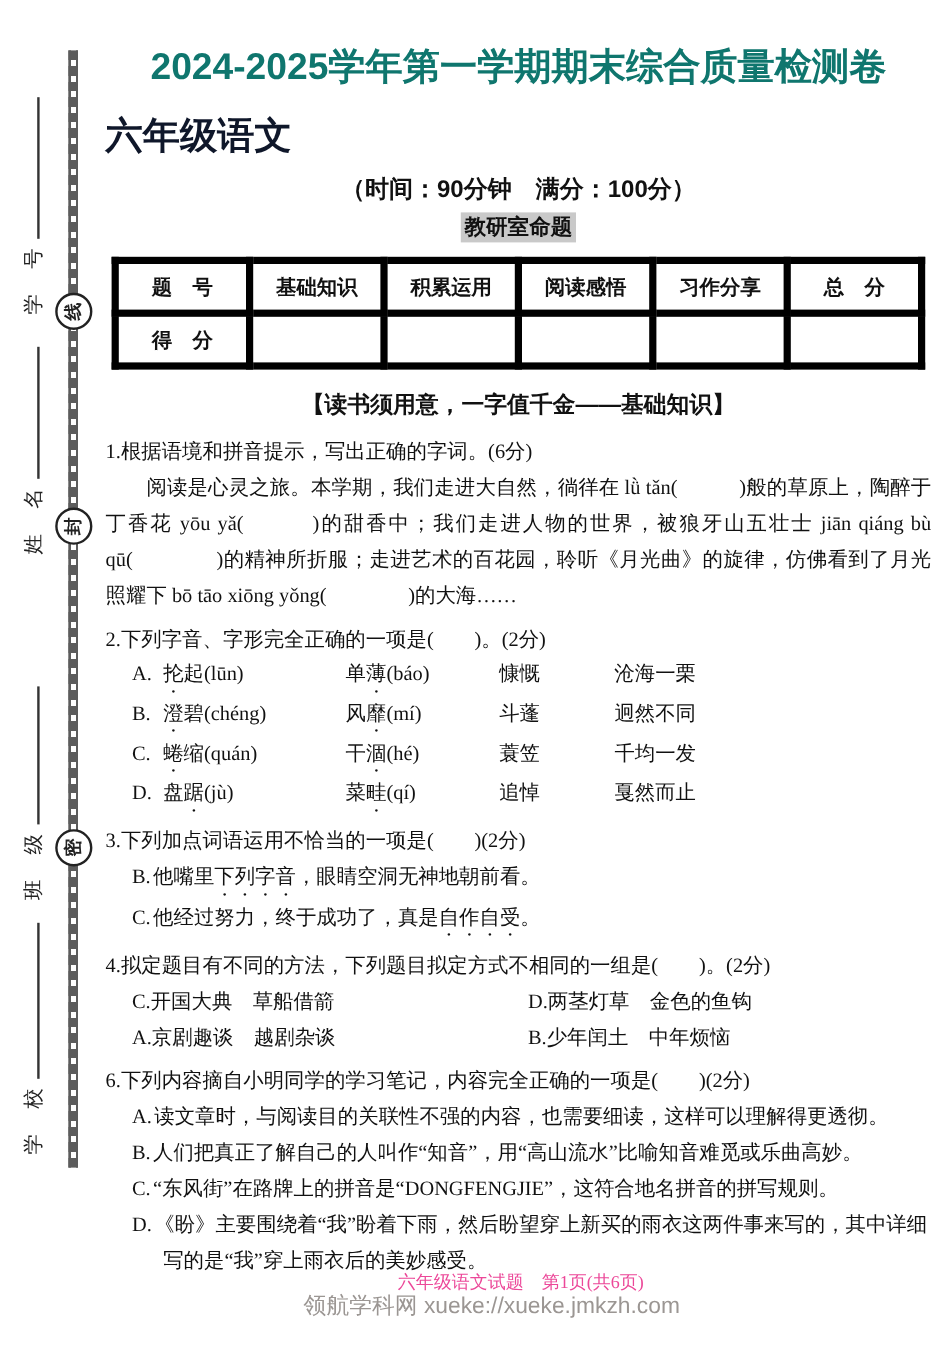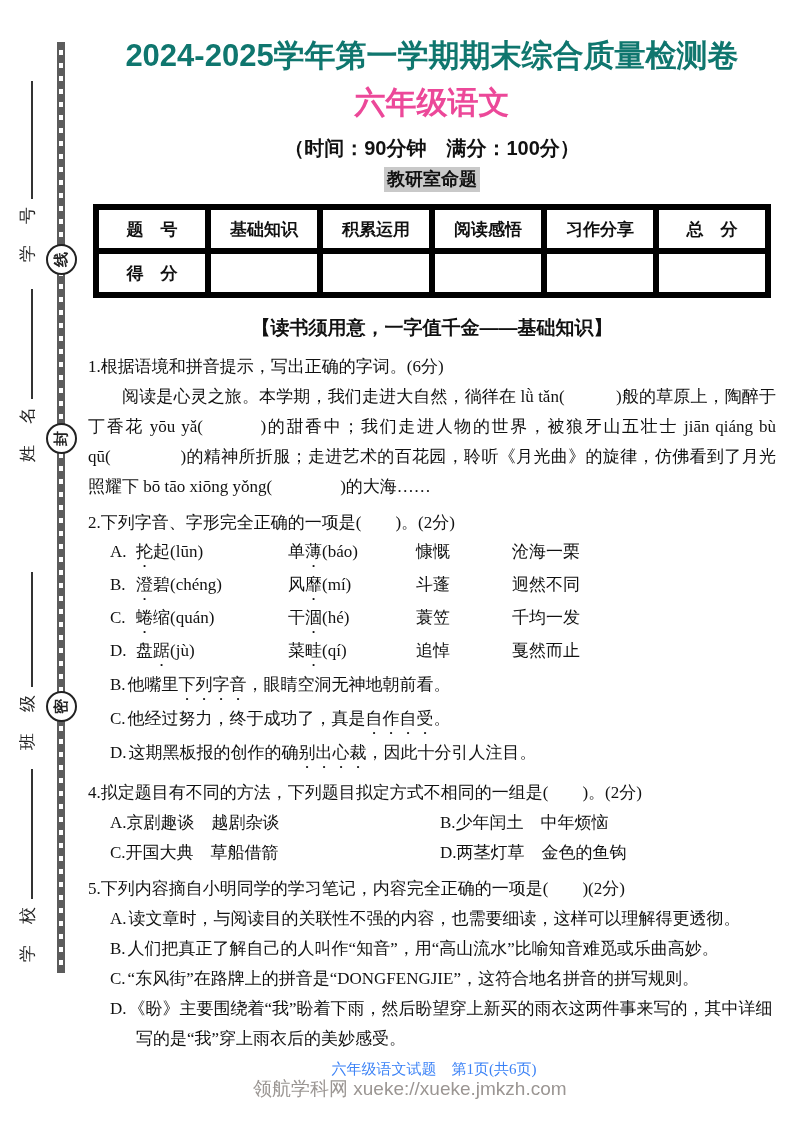--- a/index.html
+++ b/index.html
@@ -16,22 +16,22 @@
     white-space:nowrap;font-size:17px;letter-spacing:2px;color:#222;line-height:24px;}
   .seal-label .blank{display:inline-block;border-bottom:2px solid #333;margin-left:6px;}
   .seal-circle{position:absolute;left:46px;width:27px;height:27px;border:2px solid #222;
     border-radius:50%;background:#fff;display:flex;align-items:center;justify-content:center;z-index:2;}
   .seal-circle span{transform:rotate(-90deg);font-size:15px;font-weight:bold;color:#222;}
 
   
   .content{position:absolute;left:88px;top:0;width:688px;}
   .title{margin:34px 0 0;text-align:center;font-size:31px;line-height:44px;font-weight:900;
     font-family:"Liberation Sans","DejaVu Sans",sans-serif;color:#0f766e;}
-  .subtitle{margin:2px 0 0;text-align:center;font-size:31px;line-height:46px;font-weight:900;
-    font-family:"Liberation Sans","DejaVu Sans",sans-serif;color:#ec4899;}
+  .subtitle{margin:12px 0 0;text-align:left;font-size:31px;line-height:46px;font-weight:900;
+    font-family:"Liberation Sans","DejaVu Sans",sans-serif;color:#0f172a;}
   .info{margin:8px 0 0;text-align:center;font-size:20px;line-height:28px;font-weight:bold;
     font-family:"Liberation Sans","DejaVu Sans",sans-serif;}
   .setter-row{margin:5px 0 0;text-align:center;}
   .setter{display:inline-block;background:#c9c9c9;padding:0 3px;font-size:18px;line-height:25px;
     font-weight:bold;font-family:"Liberation Sans","DejaVu Sans",sans-serif;}
 
   table.score{border-collapse:collapse;table-layout:fixed;width:678px;margin:12px auto 0;}
   table.score td,table.score th{border:6px solid #000000;height:38px;text-align:center;
     font-size:17px;font-weight:bold;padding:0;}
 
@@ -51,21 +51,21 @@
   .q2row .w3{width:96px;flex:none;}
   .q2row .w4{flex:1;}
 
   .q4row{display:flex;margin-left:22px;line-height:30px;}
   .q4row .cell-l{width:330px;flex:none;}
 
   .emdot{-webkit-text-emphasis:filled dot;-webkit-text-emphasis-position:under;
          text-emphasis:filled dot;text-emphasis-position:under right;}
 
   .footer{position:absolute;left:95px;width:678px;top:1058px;text-align:center;
-    font-size:15px;color:#3b82f6;line-height:22px;}
+    font-size:15px;color:#ec4899;line-height:22px;}
   .watermark{position:absolute;left:253px;top:1077px;font-size:19px;color:#9b9693;
     font-family:"Liberation Sans","DejaVu Sans",sans-serif;line-height:24px;}
 </style>
 </head>
 <body>
 
 <div class="page">
 
   <div class="seal-line"></div>
 
@@ -154,39 +154,39 @@
       <div class="q2row">
         <span class="lbl">D.</span>
         <span class="w1"><span>盘</span><span class="emdot">踞</span><span>(jù)</span></span>
         <span class="w2"><span>菜</span><span class="emdot">畦</span><span>(qí)</span></span>
         <span class="w3">追悼</span>
         <span class="w4">戛然而止</span>
       </div>
     </div>
 
     <div class="q">
+      <div class="q-stem">3.下列加点词语运用不恰当的一项是(　　)(2分)</div>
       <div class="opt"><span class="lbl">B.</span><span>他嘴里</span><span class="emdot">下列字音</span><span>，眼睛空洞无神地朝前看。</span></div>
       <div class="opt"><span class="lbl">C.</span><span>他经过努力，终于成功了，真是</span><span class="emdot">自作自受</span><span>。</span></div>
-      <div class="opt"><span class="lbl">D.</span><span>这期黑板报的创作的确</span><span class="emdot">别出心裁</span><span>，因此十分引人注目。</span></div>
     </div>
 
     <div class="q">
       <div class="q-stem">4.拟定题目有不同的方法，下列题目拟定方式不相同的一组是(　　)。(2分)</div>
       <div class="q4row">
+        <span class="cell-l"><span class="lbl">C.</span><span>开国大典　草船借箭</span></span>
+        <span><span class="lbl">D.</span><span>两茎灯草　金色的鱼钩</span></span>
+      </div>
+      <div class="q4row">
         <span class="cell-l"><span class="lbl">A.</span><span>京剧趣谈　越剧杂谈</span></span>
         <span><span class="lbl">B.</span><span>少年闰土　中年烦恼</span></span>
-      </div>
-      <div class="q4row">
-        <span class="cell-l"><span class="lbl">C.</span><span>开国大典　草船借箭</span></span>
-        <span><span class="lbl">D.</span><span>两茎灯草　金色的鱼钩</span></span>
       </div>
     </div>
 
     <div class="q">
-      <div class="q-stem">5.下列内容摘自小明同学的学习笔记，内容完全正确的一项是(　　)(2分)</div>
+      <div class="q-stem">6.下列内容摘自小明同学的学习笔记，内容完全正确的一项是(　　)(2分)</div>
       <div class="opt"><span class="lbl">A.</span><span>读文章时，与阅读目的关联性不强的内容，也需要细读，这样可以理解得更透彻。</span></div>
       <div class="opt"><span class="lbl">B.</span><span>人们把真正了解自己的人叫作“知音”，用“高山流水”比喻知音难觅或乐曲高妙。</span></div>
       <div class="opt"><span class="lbl">C.</span><span>“东风街”在路牌上的拼音是“DONGFENGJIE”，这符合地名拼音的拼写规则。</span></div>
       <div class="opt"><span class="lbl">D.</span><span>《盼》主要围绕着“我”盼着下雨，然后盼望穿上新买的雨衣这两件事来写的，其中详细写的是“我”穿上雨衣后的美妙感受。</span></div>
     </div>
   </div>
 
   <div class="footer">六年级语文试题　第1页(共6页)</div>
   <div class="watermark">领航学科网 xueke://xueke.jmkzh.com</div>
 </div>

